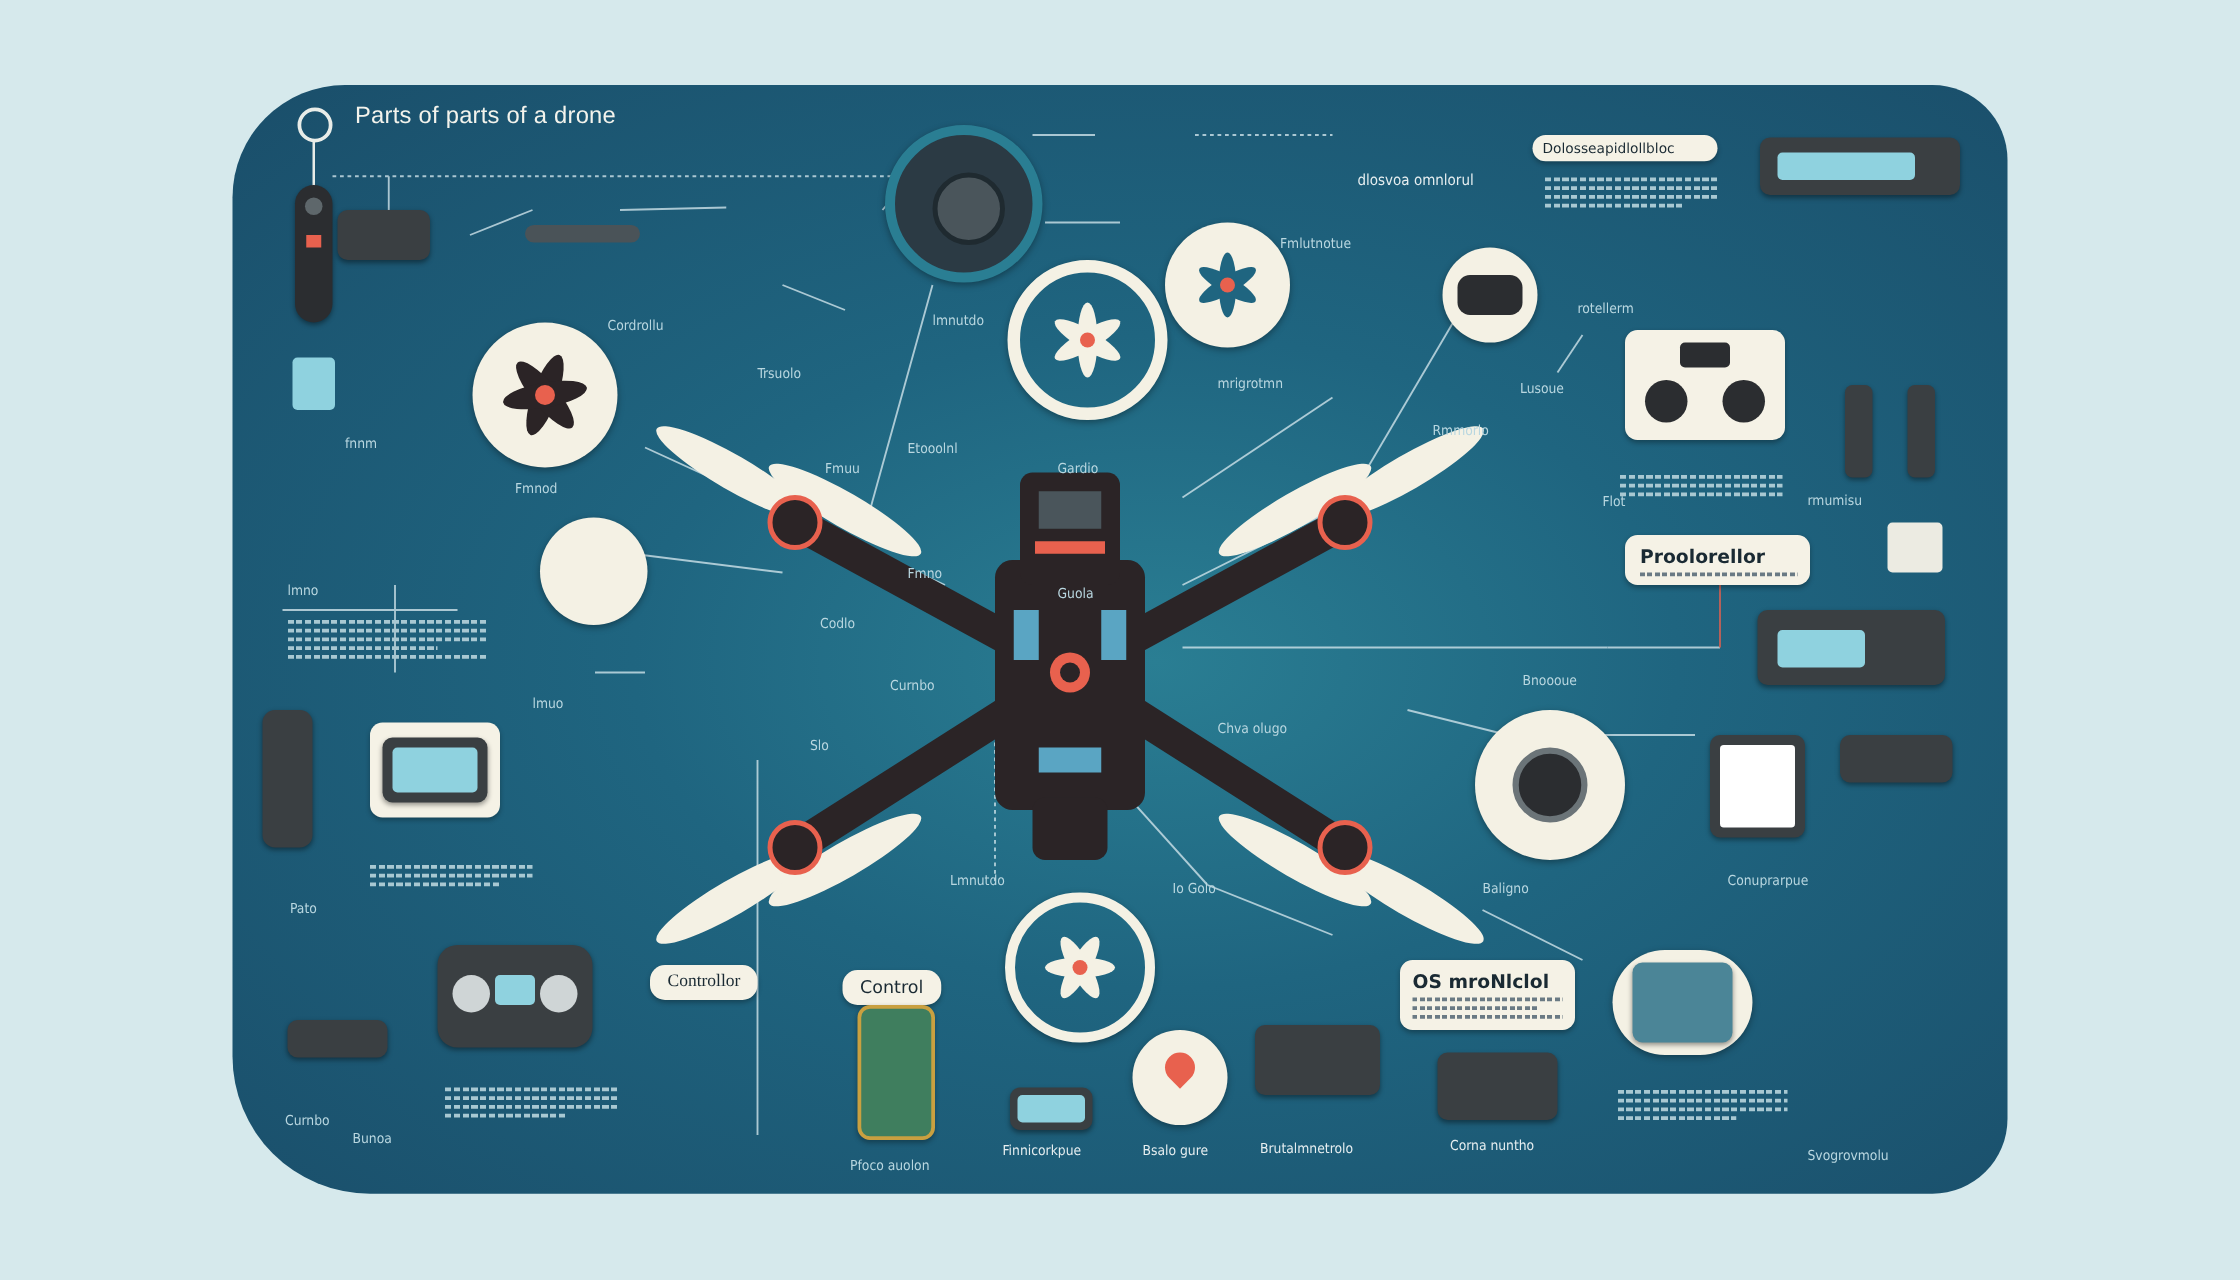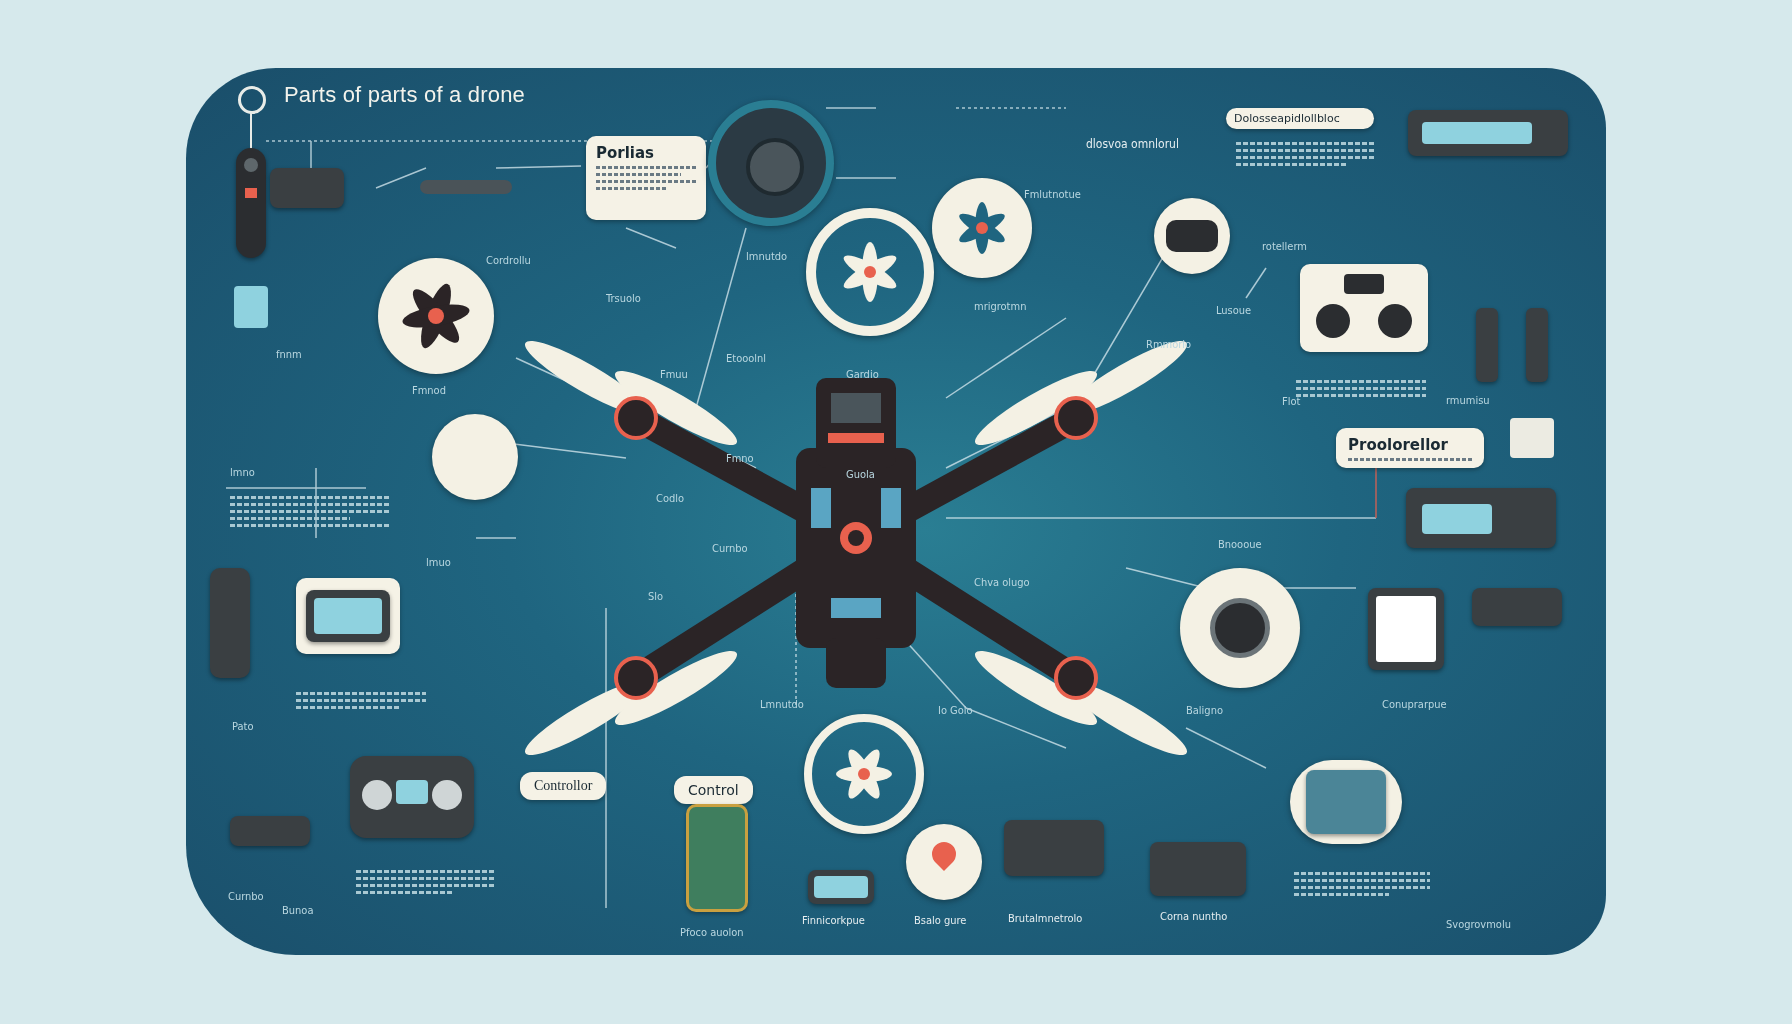--- a/index.html
+++ b/index.html
@@ -1,20 +1,20 @@
 <!DOCTYPE html>
 <html><head>
 <meta charset="utf-8">
 <style>
   html,body{margin:0;padding:0;}
   body{width:1792px;height:1024px;background:#d6e9ec;position:relative;overflow:hidden;font-family:"Liberation Sans",sans-serif;}
   .panel{position:absolute;left:186px;top:68px;width:1420px;height:887px;background:#1d5571;border-radius:90px 60px 60px 110px;overflow:hidden;
     background:radial-gradient(ellipse at 52% 52%, #2a7e93 0%, #1f6580 40%, #1a4e6a 100%);}
   .abs{position:absolute;}
-  .title{left:98px;top:14px;color:#f3f3ec;font-size:22px;font-weight:500;letter-spacing:0.2px;}
+  .title{left:98px;top:14px;color:#f3f3ec;font-size:19px;font-weight:500;letter-spacing:0.2px;}
   .title-pin{left:52px;top:18px;width:22px;height:22px;border:3px solid #e8ece8;border-radius:50%;}
   .title-stem{left:64px;top:45px;width:2px;height:85px;background:#e8ece8;}
   .lbl{color:#b9d7e0;font-size:11px;line-height:13px;font-family:"DejaVu Sans Condensed","DejaVu Sans",sans-serif;white-space:nowrap;}
   .card{background:#f5f2e6;border-radius:10px;color:#1a2a33;padding:8px 10px;box-shadow:0 2px 4px rgba(0,0,0,.3);}
   .card h4{margin:0 0 4px 0;font-size:15px;font-weight:bold;font-family:"DejaVu Sans",sans-serif;}
   .card .lines span{display:block;height:3px;margin:4px 0;background:repeating-linear-gradient(90deg,#6a7a84 0 4px,transparent 4px 6px);}
   .pill{background:#f5f2e6;border-radius:12px;color:#1a2a33;font-size:14px;padding:6px 14px;font-family:"DejaVu Sans",sans-serif;box-shadow:0 2px 4px rgba(0,0,0,.3);}
   .circle{border-radius:50%;background:#f4f1e4;box-shadow:0 2px 6px rgba(0,0,0,.35);}
   .dev{background:#3a3f42;border-radius:8px;box-shadow:0 2px 4px rgba(0,0,0,.4);}
   .screen{background:#8fd2df;border-radius:4px;}
@@ -64,41 +64,40 @@
   <div class="abs title-pin"></div>
   <div class="abs title-stem"></div>
   <div class="abs title">Parts of parts of a drone</div>
 
   <div class="abs dev" style="left:50px;top:80px;width:30px;height:110px;border-radius:15px;background:#2b2d30;">
     <div class="abs" style="left:8px;top:10px;width:14px;height:14px;border-radius:50%;background:#5e676b;"></div>
     <div class="abs" style="left:9px;top:40px;width:12px;height:10px;background:#e8614e;"></div>
   </div>
   <div class="abs screen" style="left:48px;top:218px;width:34px;height:42px;"></div>
 
-  <div class="abs card" style="left:400px;top:68px;width:100px;height:68px;">
-    <h4>Porlias</h4>
+  <div class="abs pill" style="left:1040px;top:40px;width:132px;font-size:11px;padding:4px 8px;">Dolosseapidlollbloc</div>
+  <div class="abs prose" style="left:1050px;top:70px;width:140px;">
+      <span></span>
+      <span></span>
+      <span></span>
+      <span style="width:80%"></span>
+    </div>
+  <div class="abs lbl" style="left:900px;top:30px;color:#e6eef0;font-size:12px;margin-top:40px;">dlosvoa omnlorul</div>
+
+  <div class="abs card" style="left:1114px;top:360px;width:126px;height:24px;padding-left:12px;">
+    <h4>Proolorellor</h4>
+    <div class="lines">
+        <span></span>
+      </div>
+  </div>
+  <div class="abs card" style="left:934px;top:700px;width:120px;height:40px;">
+    <h4>OS mroNlclol</h4>
     <div class="lines">
         <span></span>
         <span style="width:85%"></span>
-        <span></span>
-        <span style="width:70%"></span>
-      </div>
-  </div>
-  <div class="abs pill" style="left:1040px;top:40px;width:132px;font-size:11px;padding:4px 8px;">Dolosseapidlollbloc</div>
-  <div class="abs prose" style="left:1050px;top:70px;width:140px;">
-      <span></span>
-      <span></span>
-      <span></span>
-      <span style="width:80%"></span>
-    </div>
-  <div class="abs lbl" style="left:900px;top:30px;color:#e6eef0;font-size:12px;margin-top:40px;">dlosvoa omnlorul</div>
-
-  <div class="abs card" style="left:1150px;top:360px;width:126px;height:24px;padding-left:12px;">
-    <h4>Proolorellor</h4>
-    <div class="lines">
         <span></span>
       </div>
   </div>
 
   <div class="abs pill" style="left:334px;top:704px;font-family:Liberation Serif, serif;">Controllor</div>
   <div class="abs pill" style="left:488px;top:708px;">Control</div>
 
   <div class="abs circle" style="left:192px;top:190px;width:116px;height:116px;">
     <svg width="116" height="116">
         <g fill="#2b2426" transform="translate(58 58)">

